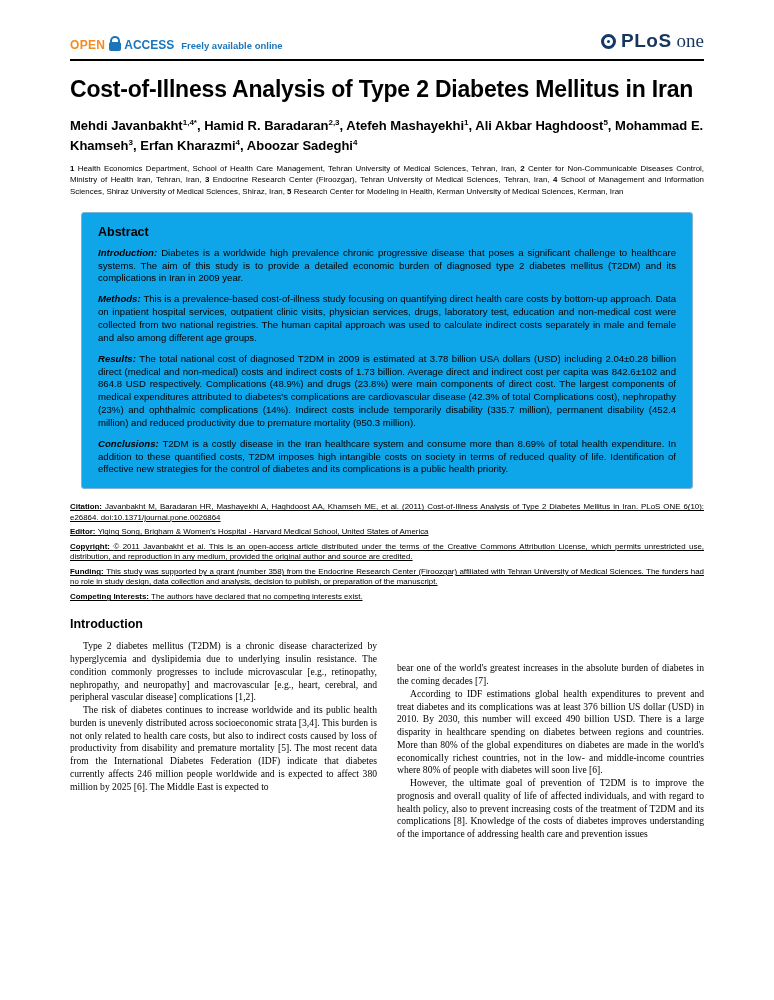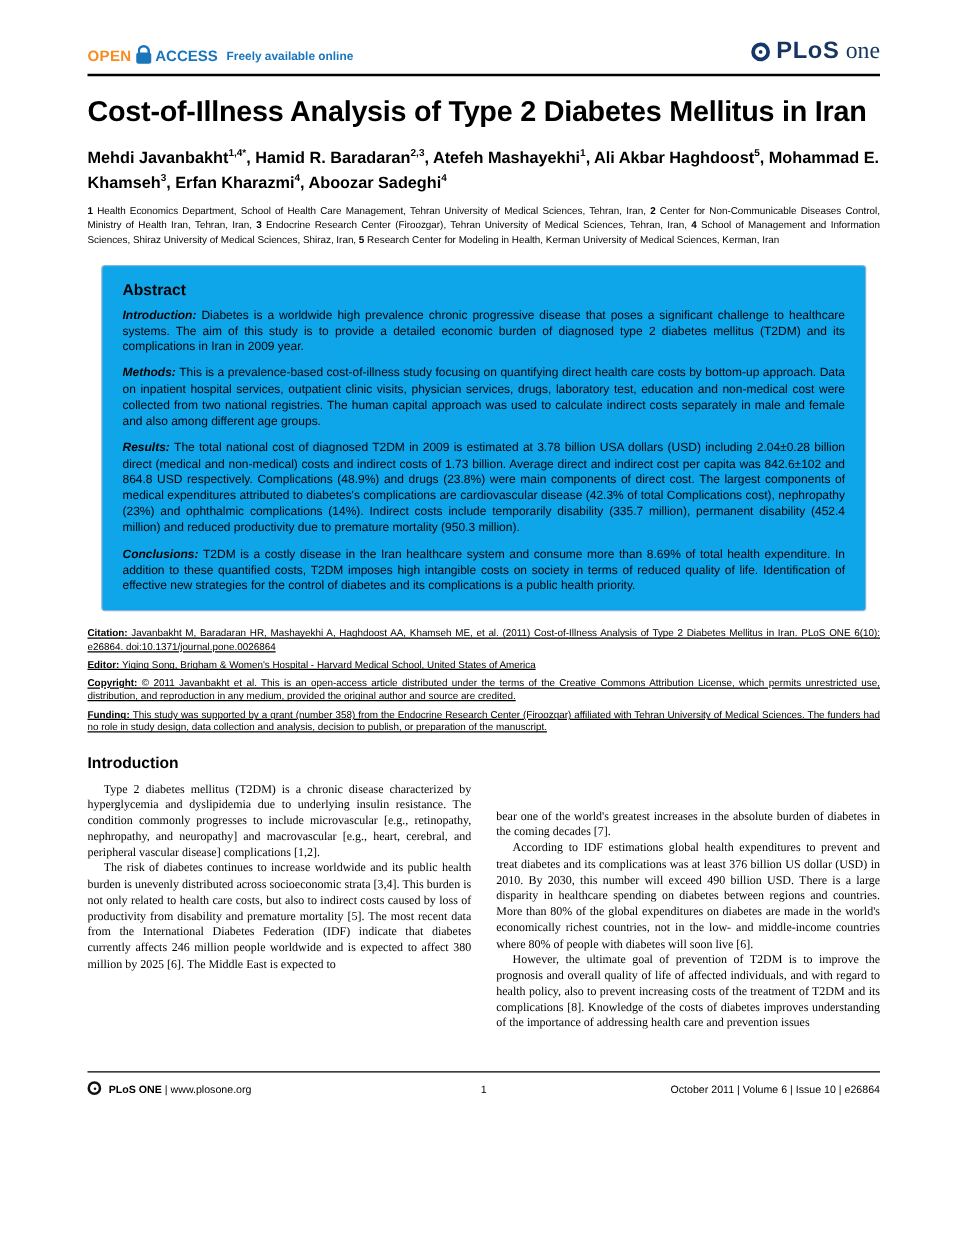--- a/index.html
+++ b/index.html
@@ -86,41 +86,34 @@
         <p class="abs-p"><span class="abs-label">Results: </span>The total national cost of diagnosed T2DM in 2009 is estimated at 3.78 billion USA dollars (USD) including 2.04±0.28 billion direct (medical and non-medical) costs and indirect costs of 1.73 billion. Average direct and indirect cost per capita was 842.6±102 and 864.8 USD respectively. Complications (48.9%) and drugs (23.8%) were main components of direct cost. The largest components of medical expenditures attributed to diabetes's complications are cardiovascular disease (42.3% of total Complications cost), nephropathy (23%) and ophthalmic complications (14%). Indirect costs include temporarily disability (335.7 million), permanent disability (452.4 million) and reduced productivity due to premature mortality (950.3 million).</p>
         <p class="abs-p"><span class="abs-label">Conclusions: </span>T2DM is a costly disease in the Iran healthcare system and consume more than 8.69% of total health expenditure. In addition to these quantified costs, T2DM imposes high intangible costs on society in terms of reduced quality of life. Identification of effective new strategies for the control of diabetes and its complications is a public health priority.</p>
       </div>
   </div>
 
   <div class="metadata">
       <p class="meta-p"><b>Citation: </b>Javanbakht M, Baradaran HR, Mashayekhi A, Haghdoost AA, Khamseh ME, et al. (2011) Cost-of-Illness Analysis of Type 2 Diabetes Mellitus in Iran. PLoS ONE 6(10): e26864. doi:10.1371/journal.pone.0026864</p>
       <p class="meta-p"><b>Editor: </b>Yiqing Song, Brigham &amp; Women's Hospital - Harvard Medical School, United States of America</p>
       <p class="meta-p"><b>Copyright: </b>© 2011 Javanbakht et al. This is an open-access article distributed under the terms of the Creative Commons Attribution License, which permits unrestricted use, distribution, and reproduction in any medium, provided the original author and source are credited.</p>
       <p class="meta-p"><b>Funding: </b>This study was supported by a grant (number 358) from the Endocrine Research Center (Firoozgar) affiliated with Tehran University of Medical Sciences. The funders had no role in study design, data collection and analysis, decision to publish, or preparation of the manuscript.</p>
+      <p class="meta-p"><b>Competing Interests: </b>The authors have declared that no competing interests exist.</p>
     </div>
 
   <div class="columns">
     <div class="col">
       <h3>Introduction</h3>
       <div>
           <p class="col-p indent">Type 2 diabetes mellitus (T2DM) is a chronic disease characterized by hyperglycemia and dyslipidemia due to underlying insulin resistance. The condition commonly progresses to include microvascular [e.g., retinopathy, nephropathy, and neuropathy] and macrovascular [e.g., heart, cerebral, and peripheral vascular disease] complications [1,2].</p>
           <p class="col-p indent">The risk of diabetes continues to increase worldwide and its public health burden is unevenly distributed across socioeconomic strata [3,4]. This burden is not only related to health care costs, but also to indirect costs caused by loss of productivity from disability and premature mortality [5]. The most recent data from the International Diabetes Federation (IDF) indicate that diabetes currently affects 246 million people worldwide and is expected to affect 380 million by 2025 [6]. The Middle East is expected to</p>
         </div>
     </div>
     <div class="col col-right">
       <div>
           <p class="col-p">bear one of the world's greatest increases in the absolute burden of diabetes in the coming decades [7].</p>
           <p class="col-p indent">According to IDF estimations global health expenditures to prevent and treat diabetes and its complications was at least 376 billion US dollar (USD) in 2010. By 2030, this number will exceed 490 billion USD. There is a large disparity in healthcare spending on diabetes between regions and countries. More than 80% of the global expenditures on diabetes are made in the world's economically richest countries, not in the low- and middle-income countries where 80% of people with diabetes will soon live [6].</p>
           <p class="col-p indent">However, the ultimate goal of prevention of T2DM is to improve the prognosis and overall quality of life of affected individuals, and with regard to health policy, also to prevent increasing costs of the treatment of T2DM and its complications [8]. Knowledge of the costs of diabetes improves understanding of the importance of addressing health care and prevention issues</p>
         </div>
     </div>
   </div>
 
-  <div class="footer">
-    <div class="footer-left">
-      <span class="footer-icon"></span>
-      <span><b>PLoS ONE</b><span> | www.plosone.org</span></span>
-    </div>
-    <div class="footer-center">1</div>
-    <div class="footer-right">October 2011 | Volume 6 | Issue 10 | e26864</div>
-  </div>
 
 </div>
 
 </body></html>

